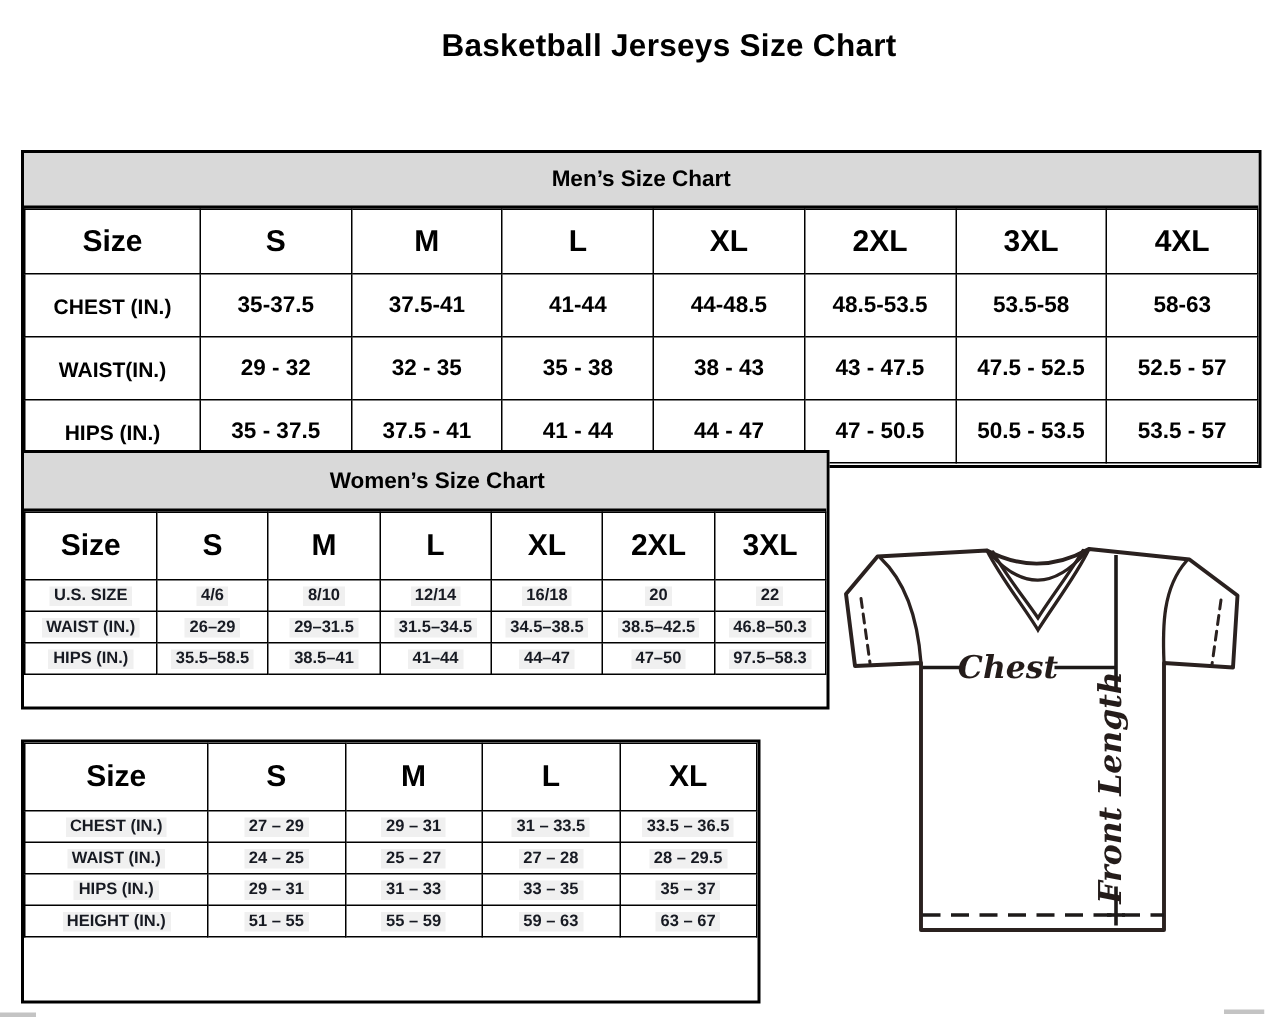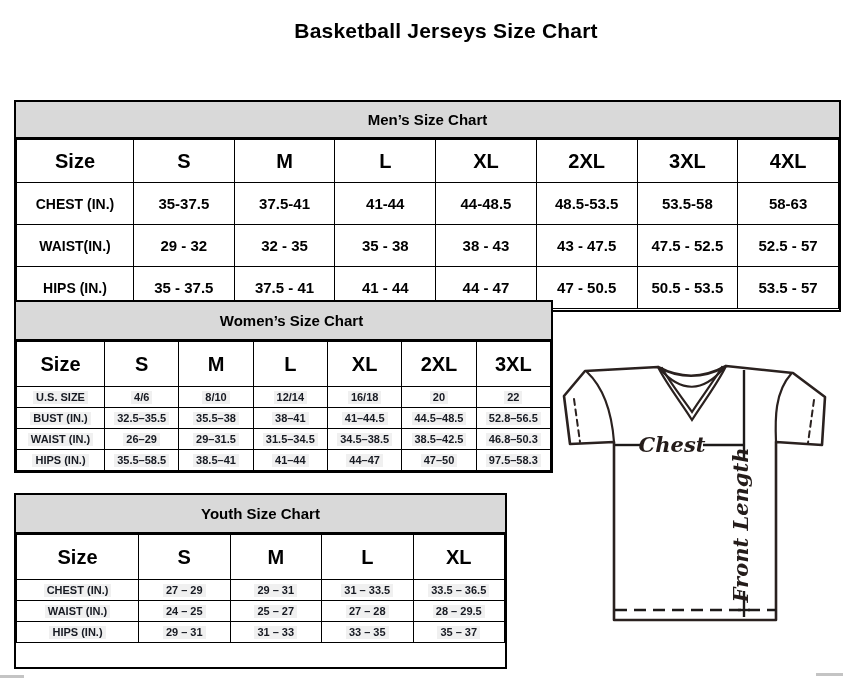--- a/index.html
+++ b/index.html
@@ -153,29 +153,20 @@
         <tr>
           <th><span class="hl">U.S. SIZE</span></th>
           <td><span class="hl">4/6</span></td>
           <td><span class="hl">8/10</span></td>
           <td><span class="hl">12/14</span></td>
           <td><span class="hl">16/18</span></td>
           <td><span class="hl">20</span></td>
           <td><span class="hl">22</span></td>
         </tr>
         <tr>
-          <th><span class="hl">BUST (IN.)</span></th>
-          <td><span class="hl">32.5–35.5</span></td>
-          <td><span class="hl">35.5–38</span></td>
-          <td><span class="hl">38–41</span></td>
-          <td><span class="hl">41–44.5</span></td>
-          <td><span class="hl">44.5–48.5</span></td>
-          <td><span class="hl">52.8–56.5</span></td>
-        </tr>
-        <tr>
           <th><span class="hl">WAIST (IN.)</span></th>
           <td><span class="hl">26–29</span></td>
           <td><span class="hl">29–31.5</span></td>
           <td><span class="hl">31.5–34.5</span></td>
           <td><span class="hl">34.5–38.5</span></td>
           <td><span class="hl">38.5–42.5</span></td>
           <td><span class="hl">46.8–50.3</span></td>
         </tr>
         <tr>
           <th><span class="hl">HIPS (IN.)</span></th>
@@ -184,21 +175,20 @@
           <td><span class="hl">41–44</span></td>
           <td><span class="hl">44–47</span></td>
           <td><span class="hl">47–50</span></td>
           <td><span class="hl">97.5–58.3</span></td>
         </tr>
       </tbody>
     </table>
 </section>
 
 <section class="size-chart youth small">
-  <div class="caption">Youth Size Chart</div>
   <table>
       <colgroup>
         <col class="label-col">
         <col>
         <col>
         <col>
         <col>
       </colgroup>
       <thead>
         <tr>
@@ -224,20 +214,27 @@
           <td><span class="hl">27 – 28</span></td>
           <td><span class="hl">28 – 29.5</span></td>
         </tr>
         <tr>
           <th><span class="hl">HIPS (IN.)</span></th>
           <td><span class="hl">29 – 31</span></td>
           <td><span class="hl">31 – 33</span></td>
           <td><span class="hl">33 – 35</span></td>
           <td><span class="hl">35 – 37</span></td>
         </tr>
+        <tr>
+          <th><span class="hl">HEIGHT (IN.)</span></th>
+          <td><span class="hl">51 – 55</span></td>
+          <td><span class="hl">55 – 59</span></td>
+          <td><span class="hl">59 – 63</span></td>
+          <td><span class="hl">63 – 67</span></td>
+        </tr>
       </tbody>
     </table>
 </section>
 
 <figure class="jersey">
   <svg viewBox="0 0 282 270">
 
     <path class="outline" d="M102,9 L29,13 L8,38 L14,86 L58,84 L58,262 L220,262 L220,84 L266,87 L269,39 L237,15 L170,8 Q136,27 102,9 Z"></path>
 
     <path class="stroke" d="M104,11 Q136,47 168,10"></path>

